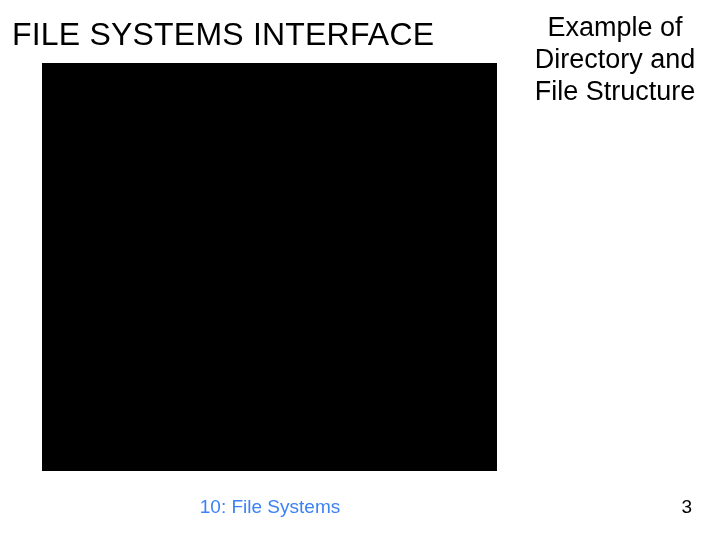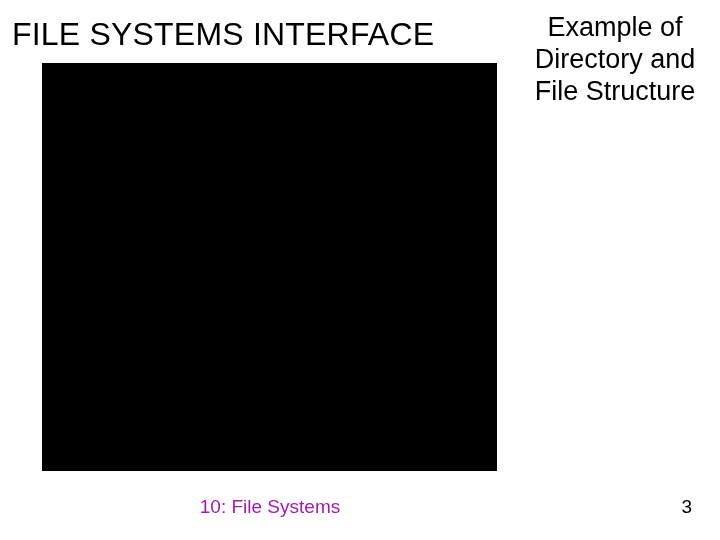--- a/index.html
+++ b/index.html
@@ -39,21 +39,21 @@
     height: 408px;
     background: #000;
   }
   .footer-center {
     position: absolute;
     bottom: 22px;
     left: 0;
     width: 540px;
     text-align: center;
     font-size: 19px;
-    color: #a21caf;
+    color: #3b82f6;
   }
   .footer-page {
     position: absolute;
     bottom: 22px;
     right: 28px;
     font-size: 19px;
     color: #000;
   }
 </style>
 </head>

